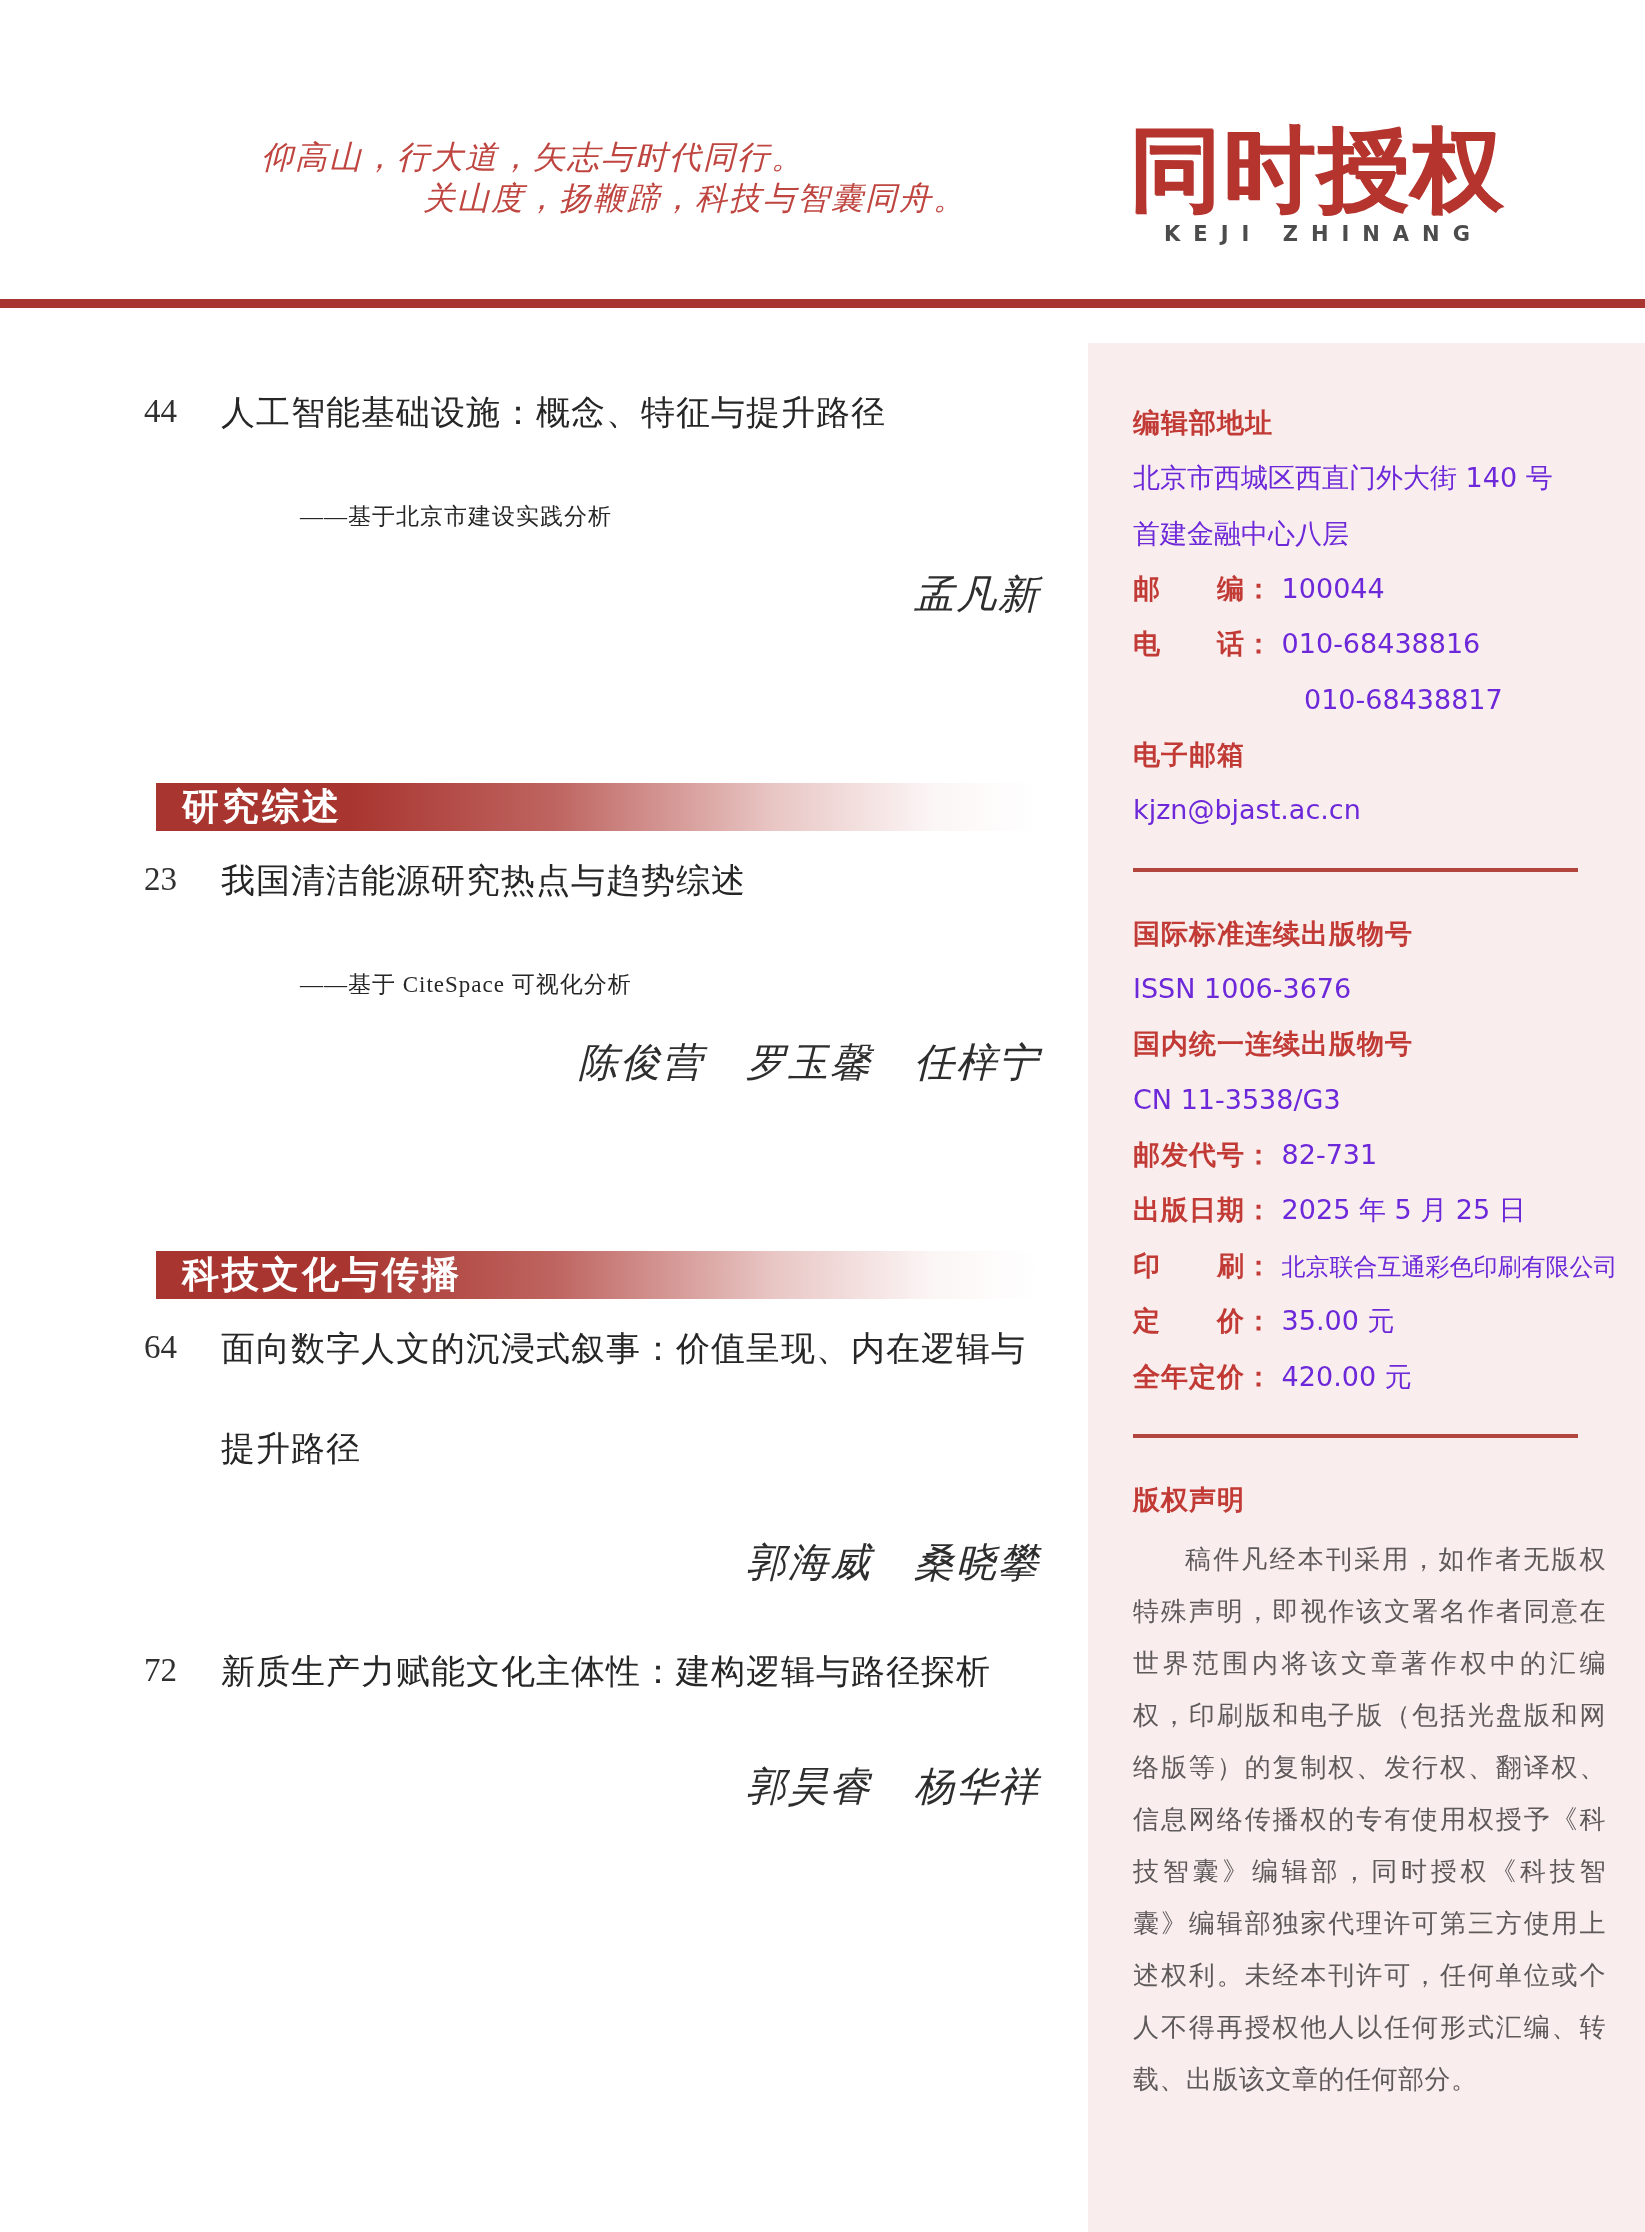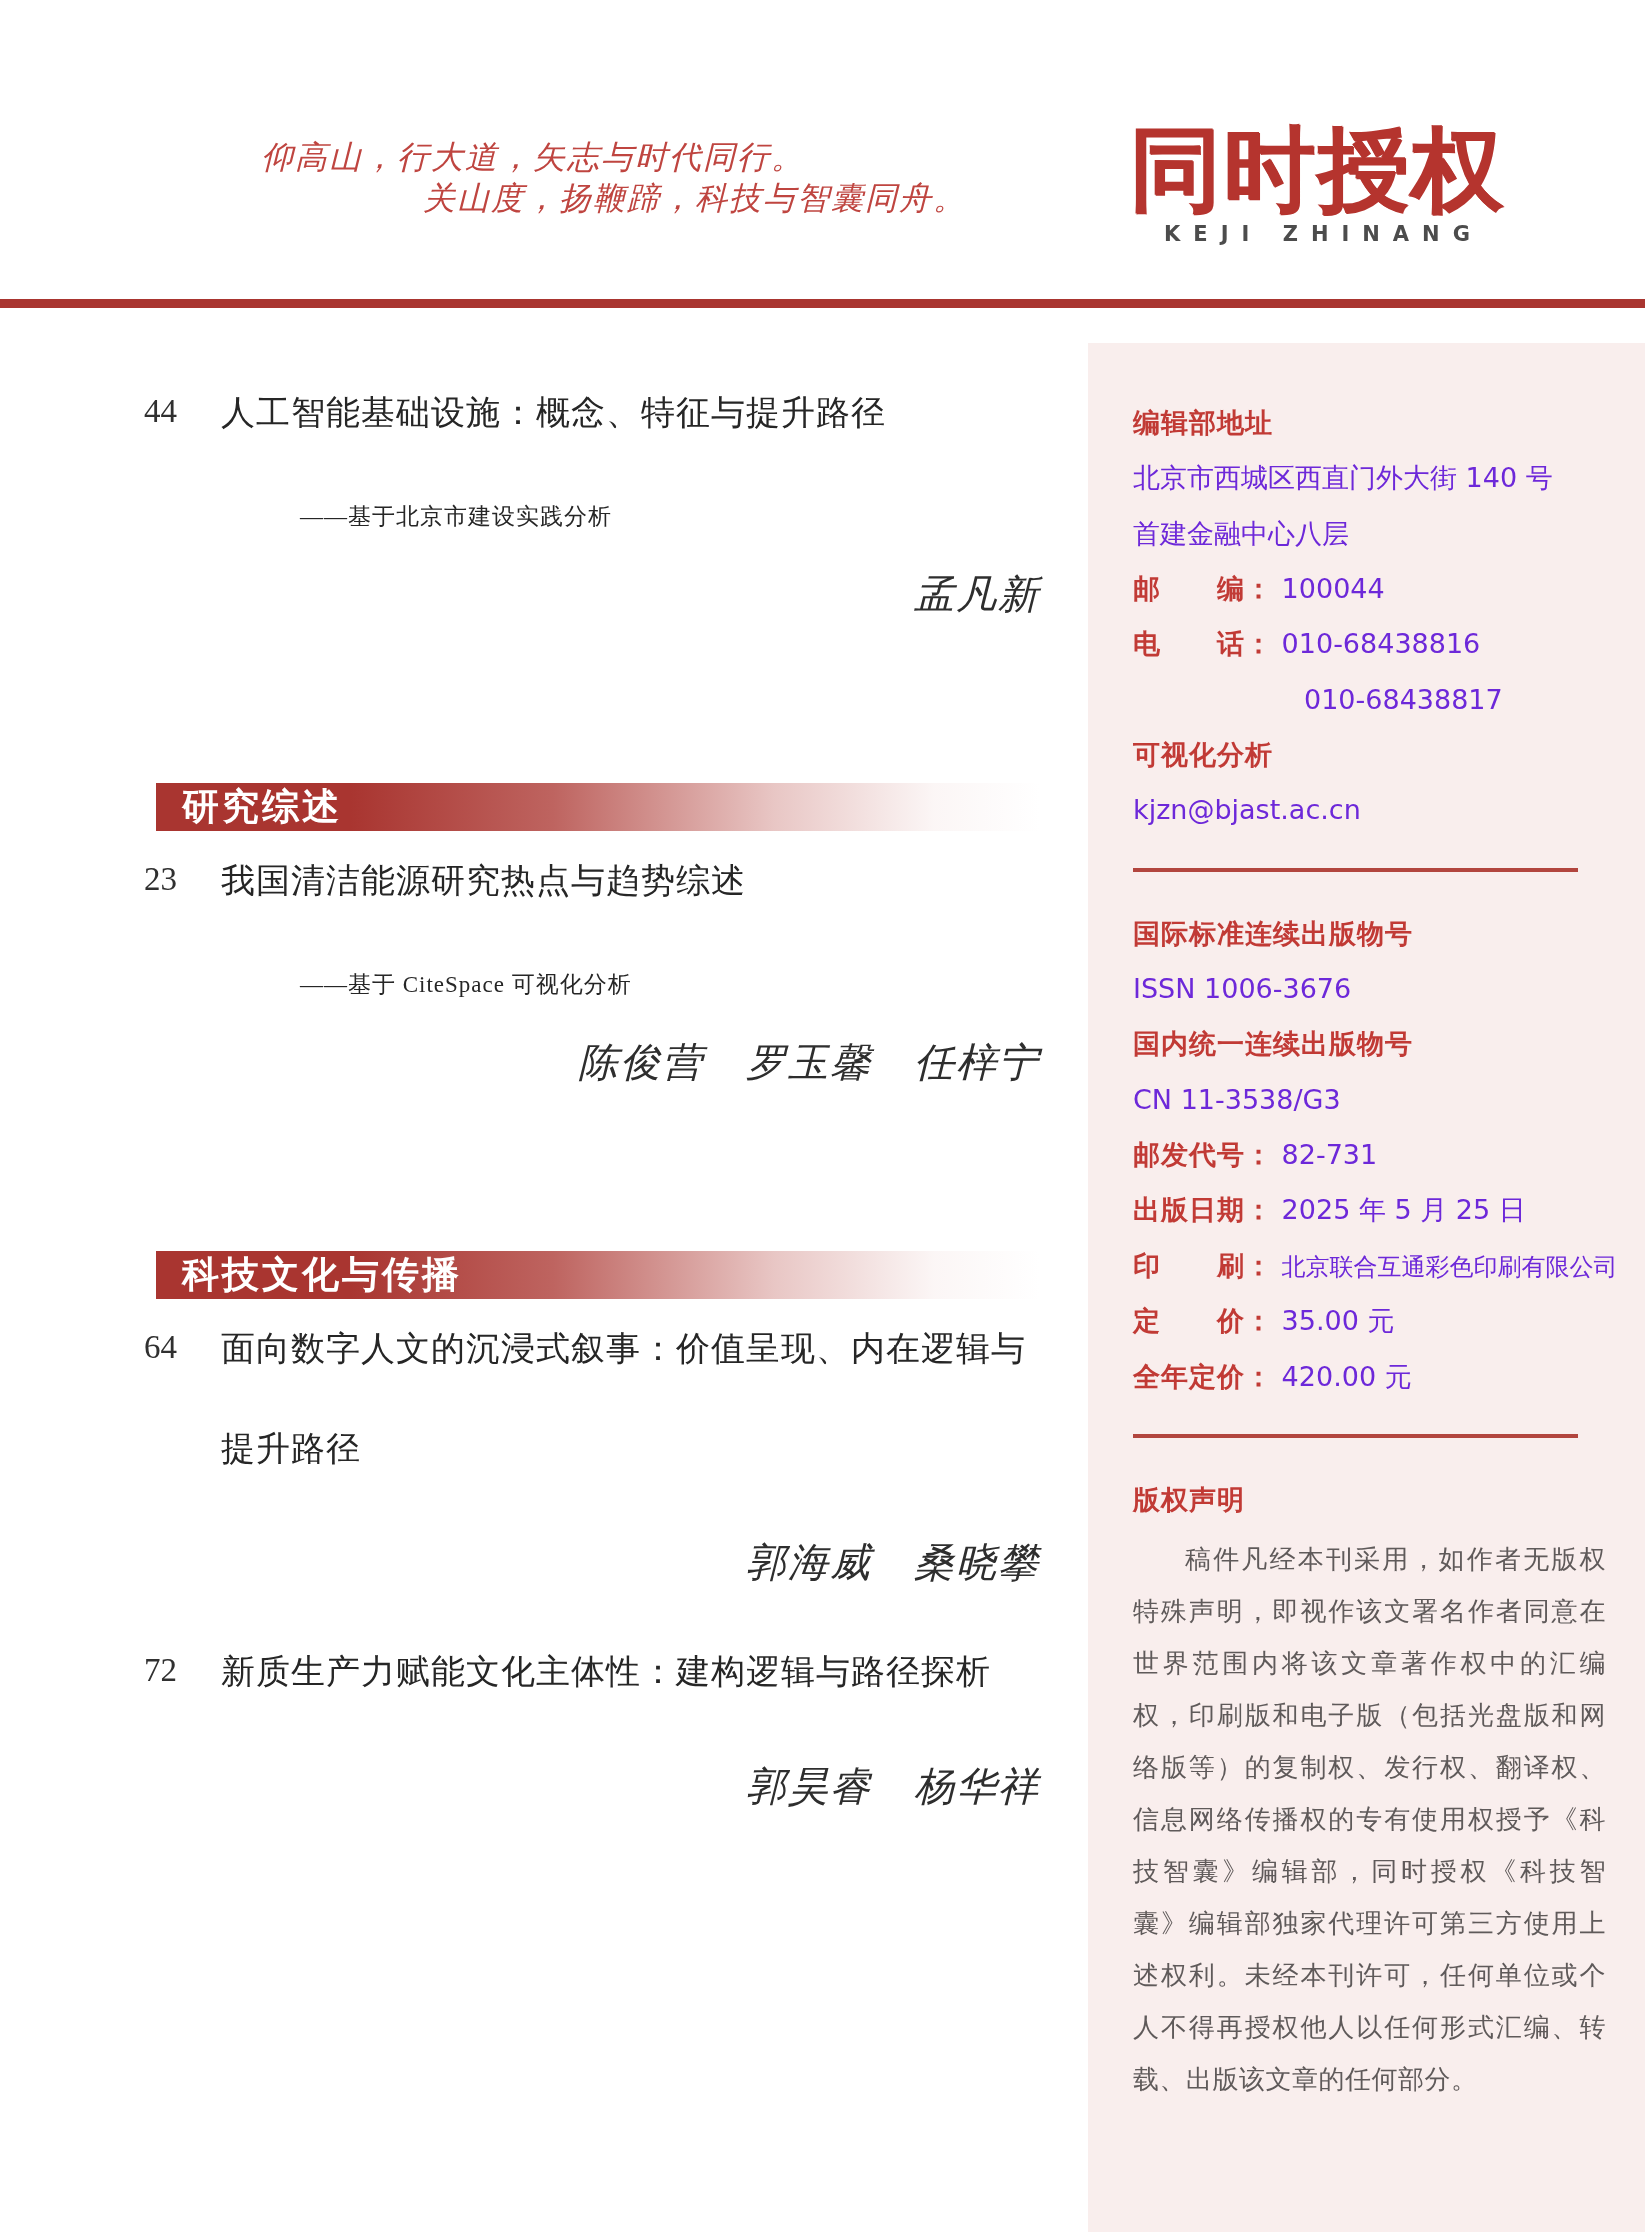--- a/index.html
+++ b/index.html
@@ -233,21 +233,21 @@
         <span class="sb-value">100044</span>
       </div>
 
       <div class="sb-row">
         <span class="sb-label">电　　话</span><span class="sb-label">：</span>
         <span class="sb-value">010-68438816</span>
       </div>
       <div class="sb-row sb-indent sb-value">010-68438817</div>
 
       <div class="sb-row">
-        <span class="sb-label">可视化分析</span>
+        <span class="sb-label">电子邮箱</span>
       </div>
       <div class="sb-row sb-value">kjzn@bjast.ac.cn</div>
 
       <hr class="sb-divider">
 
       <div class="sb-row">
         <span class="sb-label">国际标准连续出版物号</span>
       </div>
       <div class="sb-row sb-value">ISSN 1006-3676</div>
 

